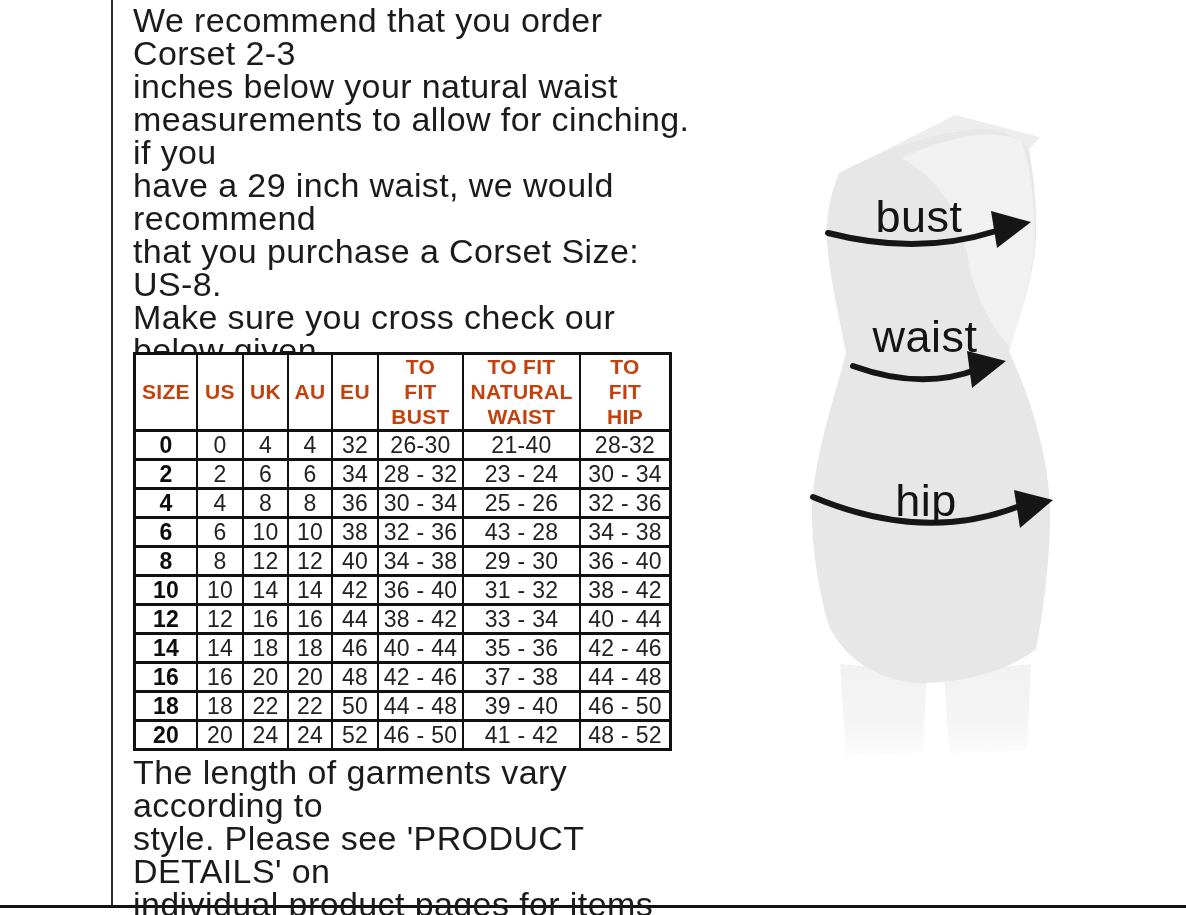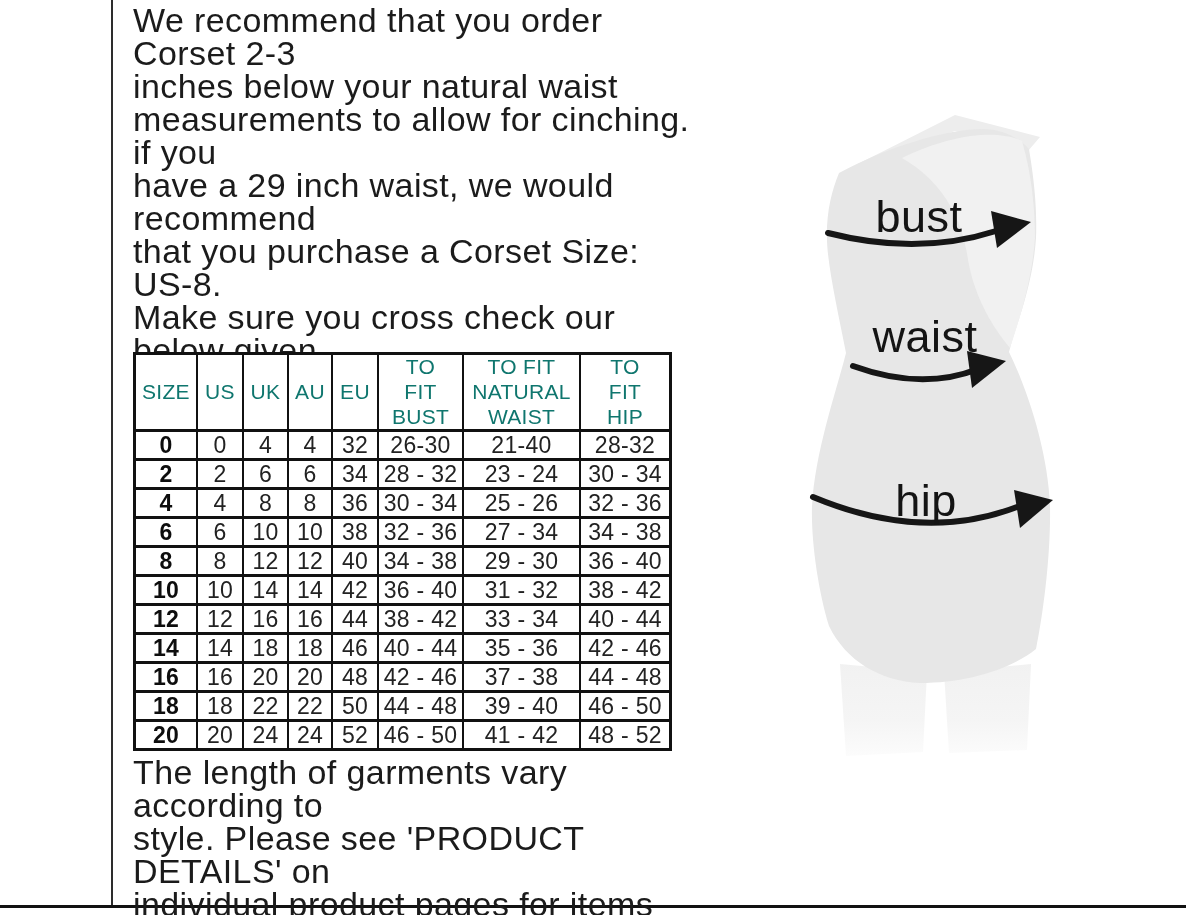--- a/index.html
+++ b/index.html
@@ -47,26 +47,26 @@
     border: 2px solid #111;
     border-top-width: 3px;
     border-bottom-width: 3px;
     text-align: center;
     vertical-align: middle;
     padding: 0;
     overflow: hidden;
   }
   table.size-chart th {
     font-size: 21px;
-    font-weight: normal;
+    font-weight: bold;
     white-space: pre-line;
     line-height: 1.18;
     height: 74px;
     letter-spacing: 0.3px;
-    color: #0f766e;
+    color: #c2410c;
   }
   table.size-chart td {
     font-size: 23px;
     height: 26px;
     line-height: 26px;
     color: #222;
     letter-spacing: 0.3px;
   }
   table.size-chart td.size-col { font-weight: bold; color: #0d0d0d; }
   
@@ -156,21 +156,21 @@
             <td>25 - 26</td>
             <td>32 - 36</td>
           </tr>
           <tr>
             <td class="size-col">6</td>
             <td>6</td>
             <td>10</td>
             <td>10</td>
             <td>38</td>
             <td>32 - 36</td>
-            <td>27 - 34</td>
+            <td>43 - 28</td>
             <td>34 - 38</td>
           </tr>
           <tr>
             <td class="size-col">8</td>
             <td>8</td>
             <td>12</td>
             <td>12</td>
             <td>40</td>
             <td>34 - 38</td>
             <td>29 - 30</td>

